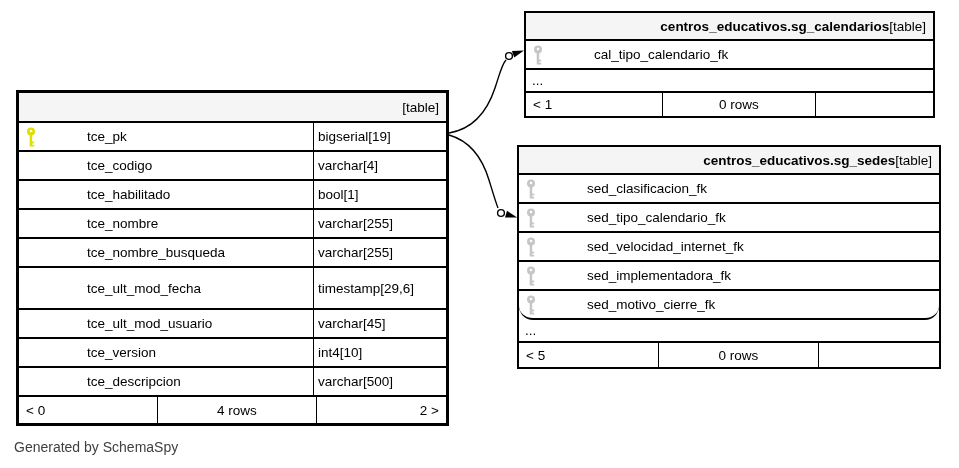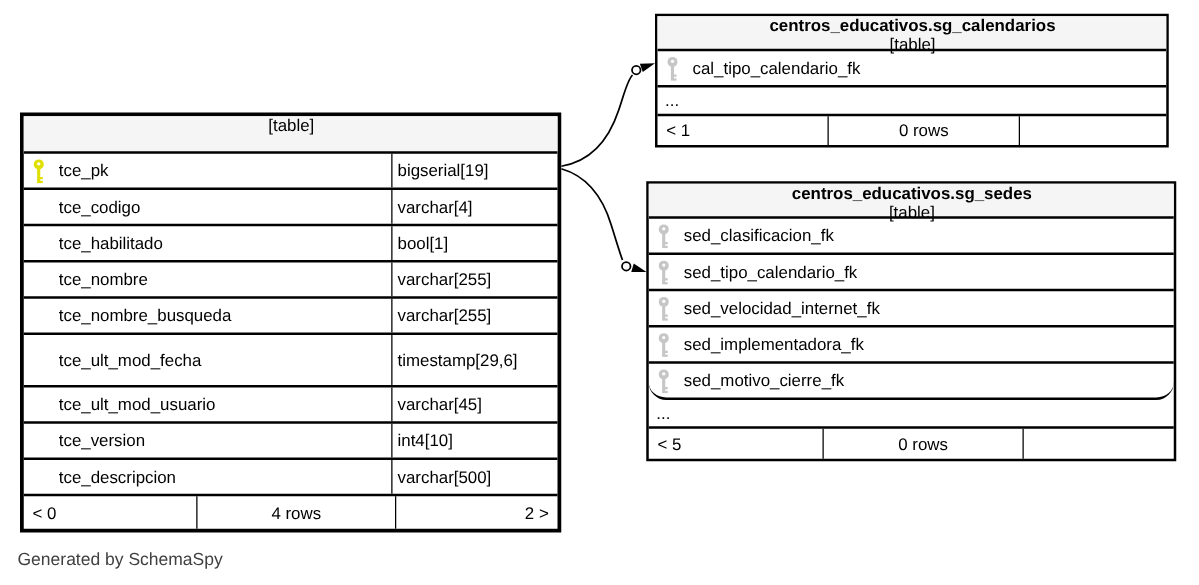--- a/index.html
+++ b/index.html
@@ -12,30 +12,29 @@
 
   svg.edges { position:absolute; left:0; top:0; pointer-events:none; }
 
   .node {
     position:absolute; background:#fff; box-sizing:border-box;
     border:3px solid #000; font-size:13.5px;
   }
   .node.related { border-width:2px; }
 
   .hdr {
-    box-sizing:border-box; display:flex; justify-content:flex-start;
+    box-sizing:border-box; display:flex; justify-content:flex-end;
     align-items:center; background:#f5f5f5; border-bottom:2px solid #000;
     padding:0 7px 0 8px;
-    flex-direction:column;
   }
   .hdr .title { font-weight:bold; white-space:nowrap; }
   .hdr .tag { font-weight:normal; white-space:nowrap; }
 
   .row { box-sizing:border-box; display:flex; align-items:stretch; border-bottom:2px solid #000; }
-  .name-cell { flex:1; display:flex; align-items:center; padding-left:6px; min-width:0; }
+  .name-cell { flex:1; display:flex; align-items:center; padding-left:6px; min-width:0;gap:40px; }
   .type-cell { width:133px; box-sizing:border-box; border-left:1px solid #000;
                display:flex; align-items:center; padding-left:4px; }
   .key-slot { width:22px; display:flex; align-items:center; }
   .key-slot svg { display:block; margin-left:1px; }
 
   .ellipsis-row { box-sizing:border-box; display:flex; align-items:center;
                   padding-left:6px; border-bottom:2px solid #000; }
 
   .ftr { box-sizing:border-box; display:flex; align-items:stretch; }
   .fcell { box-sizing:border-box; display:flex; align-items:center; padding:0 7px; white-space:nowrap; }

